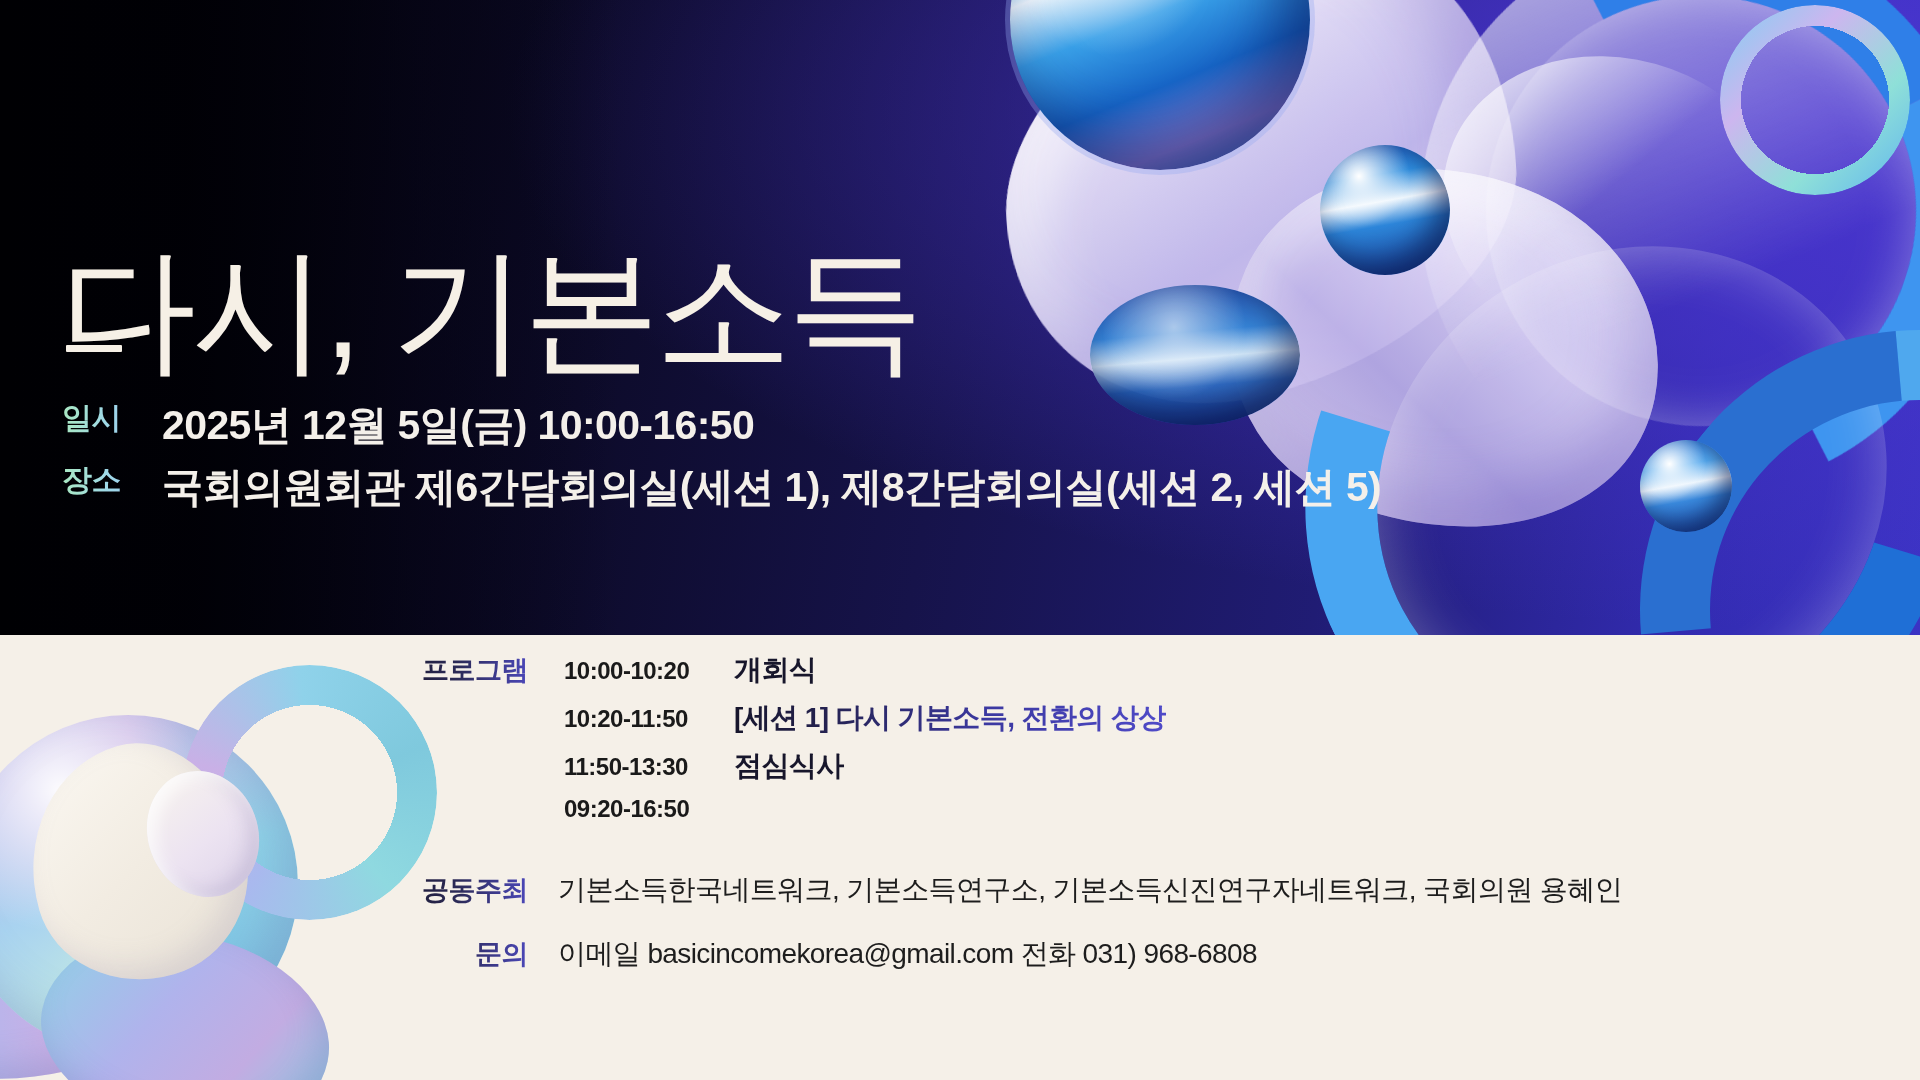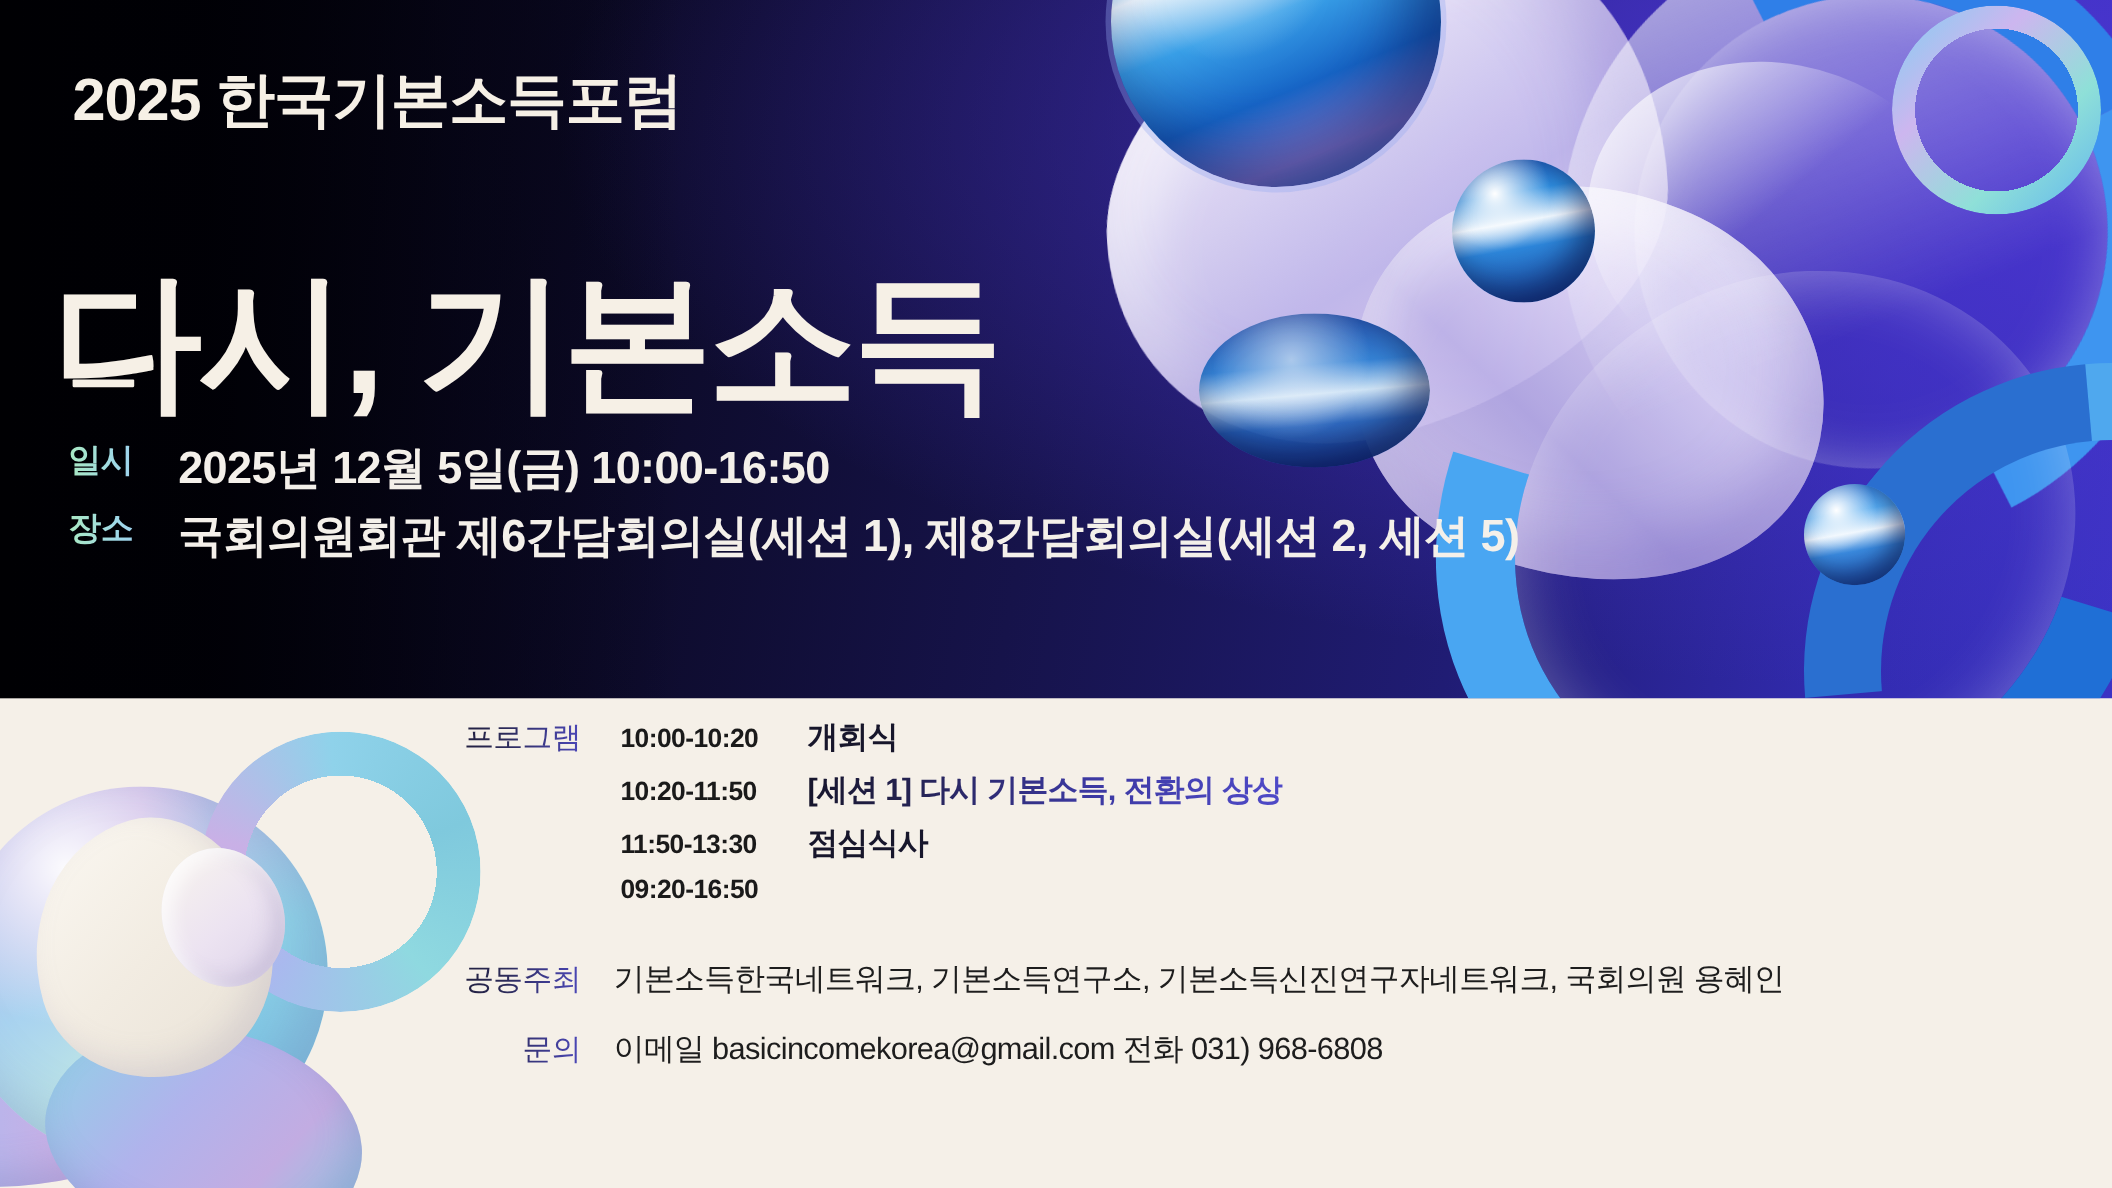--- a/index.html
+++ b/index.html
@@ -113,22 +113,22 @@
     box-shadow:0 0 16px rgba(160,200,255,.35);
   }
 
   
   .kicker{
     position:absolute;left:66px;top:55px;
     font-size:54px;font-weight:700;letter-spacing:-1px;color:#f6f0e6;
     white-space:nowrap;
   }
   .headline{
-    position:absolute;left:48px;top:148px;
-    font-size:136px;font-weight:700;letter-spacing:-4px;line-height:1.05;
+    position:absolute;left:60px;top:148px;
+    font-size:136px;font-weight:400;letter-spacing:-4px;line-height:1.05;
     color:#f6f0e6;white-space:nowrap;
   }
   .rule{
     position:absolute;left:66px;top:345px;width:56px;height:7px;
     background:#f6f0e6;border-radius:1px;
   }
   .infoblock{position:absolute;left:62px;top:398px;}
   .inforow{display:flex;align-items:flex-start;white-space:nowrap;margin-bottom:7px;}
   .infolabel{
     width:82px;flex:0 0 82px;font-size:30px;font-weight:800;letter-spacing:-.5px;
@@ -182,21 +182,21 @@
     border-radius:50% 50% 46% 54% / 52% 48% 52% 48%;
     transform:rotate(12deg);
     box-shadow:inset -12px -14px 30px rgba(110,120,180,.28);
   }
 
   
   .prog{position:absolute;left:400px;top:16px;}
   .prow{display:flex;align-items:baseline;white-space:nowrap;height:48px;}
   .plabel{
     width:128px;flex:0 0 128px;text-align:right;
-    font-size:27px;font-weight:400;letter-spacing:-.5px;
+    font-size:27px;font-weight:700;letter-spacing:-.5px;
     background:linear-gradient(90deg,#1c1a33 0%,#2b2a57 45%,#4b47b8 100%);
     -webkit-background-clip:text;background-clip:text;color:transparent;
   }
   .ptime{
     width:170px;flex:0 0 170px;margin-left:36px;
     font-size:24px;font-weight:600;color:#1a1a1a;letter-spacing:-.5px;
   }
   .ptitle{font-size:28px;font-weight:700;color:#17162b;letter-spacing:-.6px;}
   .ptitle.session{
     background:linear-gradient(90deg,#16152b 0%,#22204a 18%,#3b38a0 58%,#4f4ac8 100%);
@@ -223,21 +223,20 @@
     <div class="art tube-c"></div>
     <div class="art tube-gloss"></div>
     <div class="art sphere-low"></div>
     <div class="art sphere-big"></div>
     <div class="art sphere-mid"></div>
     <div class="art sphere-sm"></div>
     <div class="art ring-top"></div>
 
     <div class="hero-fadeL"></div>
 
-    <div class="kicker">2025 한국기본소득포럼</div>
     <h1 class="headline">다시, 기본소득</h1>
     <div class="rule"></div>
 
     <div class="infoblock">
       <div class="inforow">
         <span class="infolabel">일시</span>
         <span class="infotext">2025년 12월 5일(금) 10:00-16:50</span>
       </div>
       <div class="inforow">
         <span class="infolabel">장소</span>

